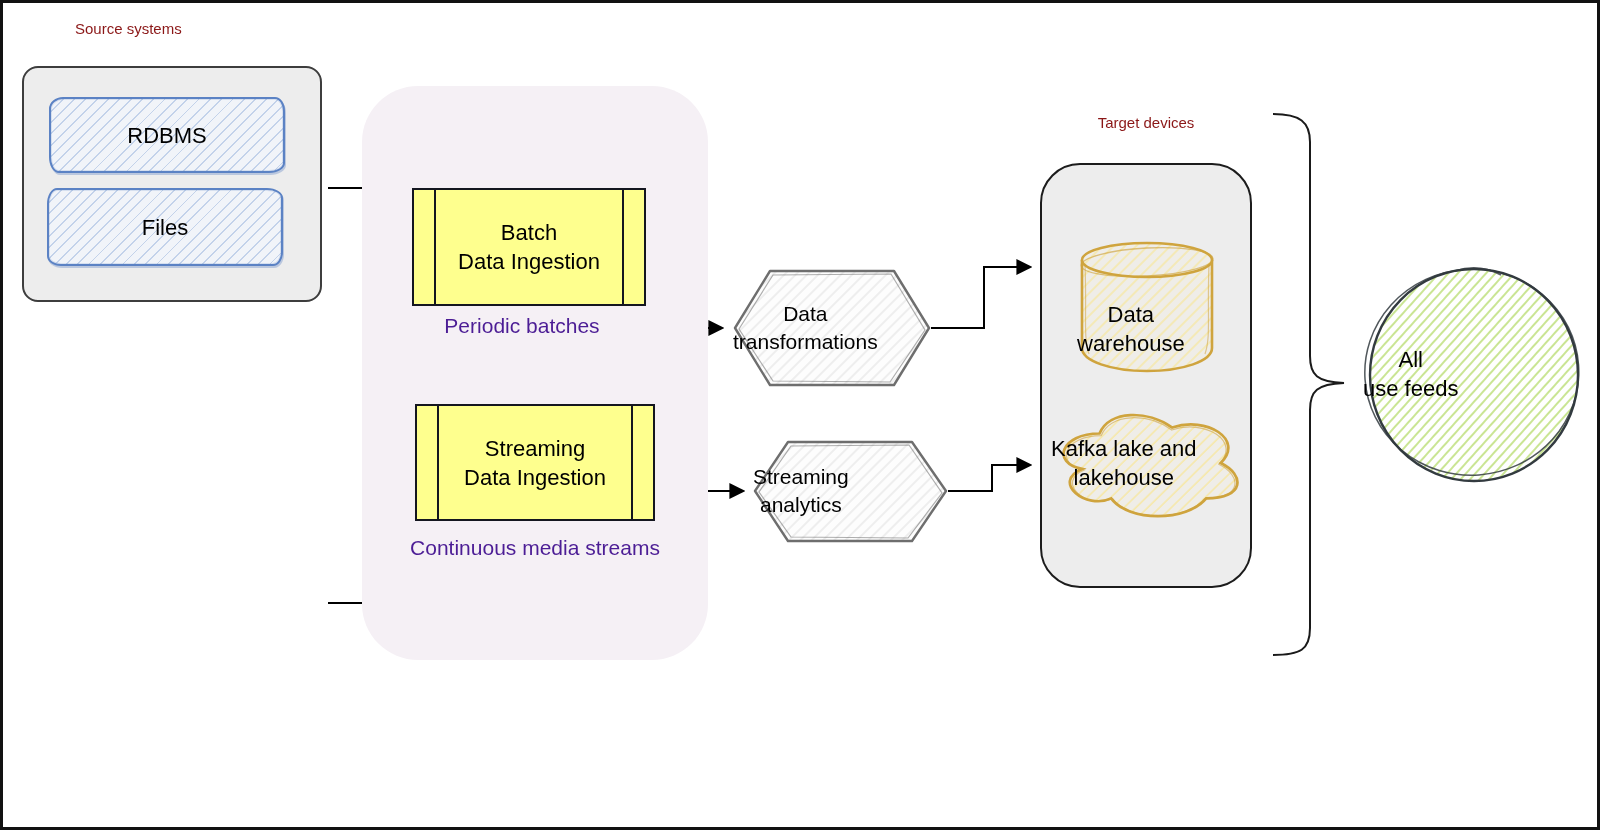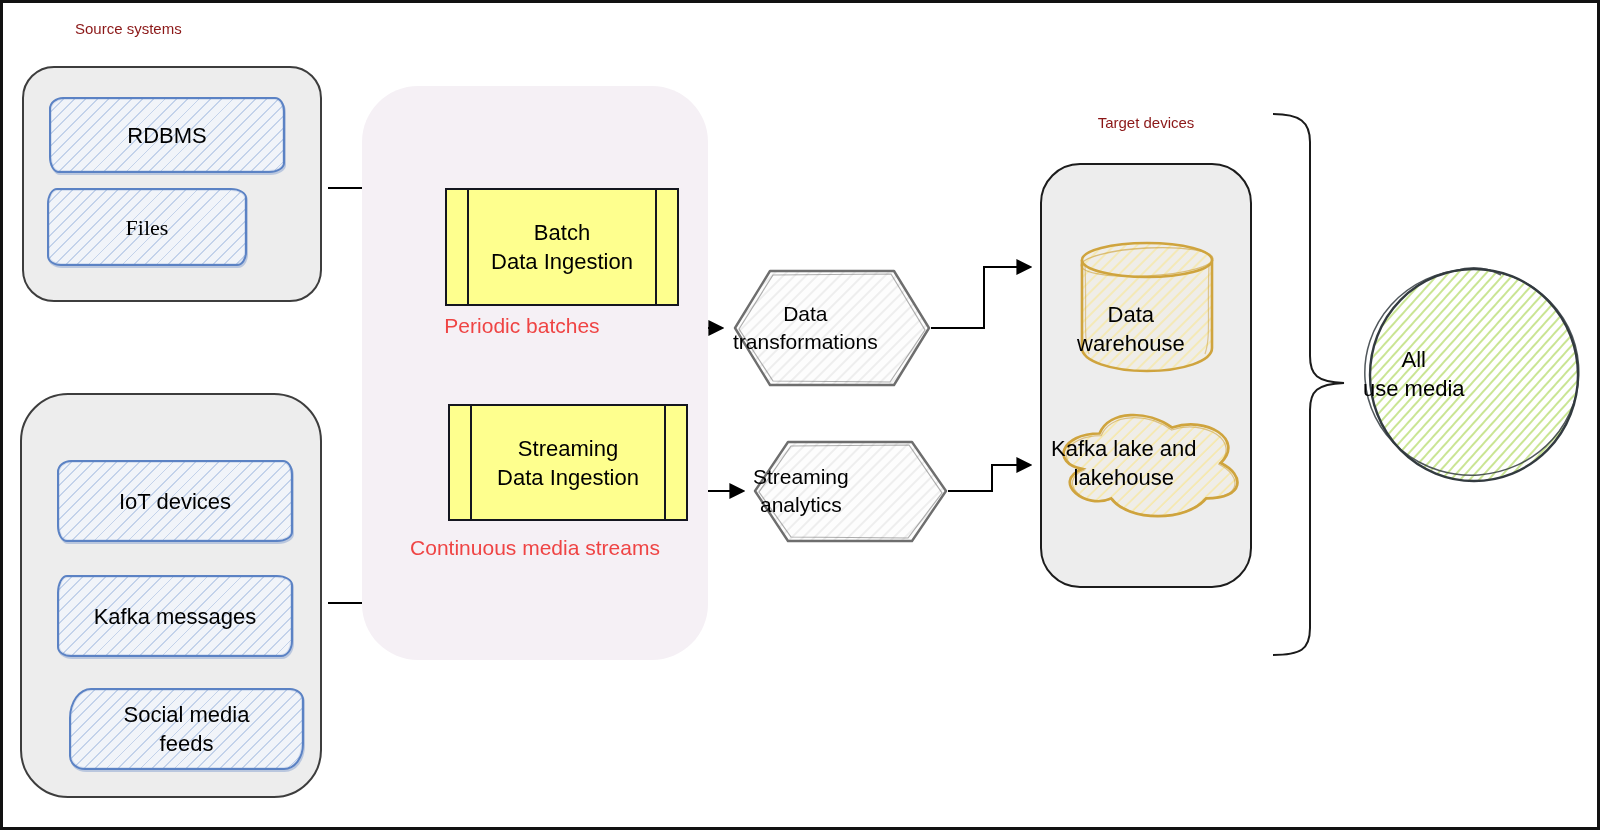--- a/index.html
+++ b/index.html
@@ -8,40 +8,40 @@
     box-shadow:inset 0 0 0 3px #111;overflow:hidden;
     font-family:"Liberation Sans",sans-serif;color:#000;
   }
   .overlay{position:absolute;left:0;top:0;pointer-events:none;}
   .abs{position:absolute;}
   .sec-title{
     position:absolute;font-size:15px;color:#8b1717;white-space:pre-line;
     text-align:center;line-height:26px;
   }
   .caption{
-    position:absolute;font-size:21px;color:#ef4444;text-align:center;line-height:24px;
+    position:absolute;font-size:21px;color:#4c1d95;text-align:center;line-height:24px;
   }
   .group{
     position:absolute;background:#ededed;border:2px solid #3d3d3d;box-sizing:border-box;
   }
   .panel{
     position:absolute;background:#f5f0f5;border-radius:56px;
   }
   .bluebox{
     position:absolute;box-sizing:border-box;
     border:2px solid #5b82c4;
     border-radius:14px 10px 16px 10px / 12px 14px 10px 16px;
     box-shadow:1px 2px 0 0 rgba(91,130,196,.35), inset 0 0 0 1px rgba(91,130,196,.18);
     background-color:#f1f4f9;
     background-image:repeating-linear-gradient(135deg, rgba(120,155,210,.38) 0px, rgba(120,155,210,.38) 1.3px, transparent 1.3px, transparent 8px);
     display:flex;align-items:center;justify-content:center;
   }
   .proc{
     position:absolute;box-sizing:border-box;background:#feff8e;border:2px solid #14161f;
-    display:flex;align-items:center;justify-content:center;margin-left:33px;
+    display:flex;align-items:center;justify-content:center;
   }
   .proc::before,.proc::after{
     content:"";position:absolute;top:0;bottom:0;width:0;border-left:2px solid #14161f;
   }
   .proc::before{left:20px;}
   .proc::after{right:20px;}
   .lbl{
     white-space:pre-line;text-align:center;font-size:22px;line-height:29px;color:#000;
   }
   .lbl.sm{font-size:21px;line-height:28px;}
@@ -68,41 +68,29 @@
       <path d="M 657 463 H 703 V 491 H 743" marker-end="url(#arw)"></path>
       <path d="M 948 491 H 992 V 465 H 1030" marker-end="url(#arw)"></path>
     </g>
     <path d="M 1273 114 C 1300 114 1310 122 1310 142 L 1310 356 C 1310 375 1317 382 1344 383 C 1317 384 1310 391 1310 410 L 1310 628 C 1310 650 1300 655 1273 655" fill="none" stroke="#1a1a1a" stroke-width="2"></path>
   </svg>
 
   <div class="sec-title" style="left:75px;top:16px;">Source systems</div>
   <div class="sec-title" style="left:362px;top:101px;width:346px;">Data ingestion</div>
   <div class="sec-title" style="left:1040px;top:110px;width:212px;">Target devices</div>
 
-  <div class="group" style="left:22px;top:66px;width:300px;height:236px;border-radius:32px;">
+  <div class="group" style="left:22px;top:66px;width:300px;height:236px;border-radius:16px;">
     <div class="bluebox" style="left:25px;top:29px;width:236px;height:76px;">
       <span class="lbl">RDBMS</span>
     </div>
-    <div class="bluebox" style="left:23px;top:120px;width:200px;height:78px;border-radius:10px 16px 10px 14px / 16px 10px 14px 10px;font-family:Liberation Serif, serif;">
+    <div class="bluebox" style="left:23px;top:120px;width:236px;height:78px;border-radius:10px 16px 10px 14px / 16px 10px 14px 10px;">
       <span class="lbl">Files</span>
     </div>
   </div>
 
-  <div class="group" style="left:20px;top:393px;width:302px;height:405px;border-radius:48px;">
-    <div class="bluebox" style="left:35px;top:65px;width:236px;height:82px;">
-      <span class="lbl">IoT devices</span>
-    </div>
-    <div class="bluebox" style="left:35px;top:180px;width:236px;height:82px;border-radius:10px 16px 12px 14px / 18px 10px 16px 10px;">
-      <span class="lbl">Kafka messages</span>
-    </div>
-    <div class="bluebox" style="left:47px;top:293px;width:235px;height:82px;border-radius:22px 14px 20px 16px / 30px 12px 26px 14px;">
-      <span class="lbl">Social media
-feeds</span>
-    </div>
-  </div>
 
   <div class="panel" style="left:362px;top:86px;width:346px;height:574px;"></div>
 
   <div class="proc" style="left:412px;top:188px;width:234px;height:118px;">
     <span class="lbl">Batch
 Data Ingestion</span>
   </div>
   <div class="caption" style="left:397px;top:314px;width:250px;">Periodic batches</div>
 
   <div class="proc" style="left:415px;top:404px;width:240px;height:117px;">
@@ -182,16 +170,16 @@
         <rect width="7" height="7" fill="#ffffff"></rect>
         <path d="M0,1 H7" stroke="#b9dd70" stroke-width="1.5"></path>
       </pattern>
     </defs>
     <ellipse cx="111" cy="113" rx="104" ry="106" fill="url(#grnp)" stroke="#333b40" stroke-width="2.4"></ellipse>
     <ellipse cx="109" cy="110" rx="107" ry="103" fill="none" stroke="#333b40" stroke-width="1.5" opacity="0.85" transform="rotate(-4 111 113)"></ellipse>
     <path d="M92,9 C110,3 125,6 138,13" fill="none" stroke="#333b40" stroke-width="1.6" opacity="0.8"></path>
   </svg>
   <div class="shape-lbl" style="left:1363px;top:262px;width:222px;height:224px;">
     <span class="lbl">All
-use media</span>
+use feeds</span>
   </div>
 
 </div>
 
 </body></html>

